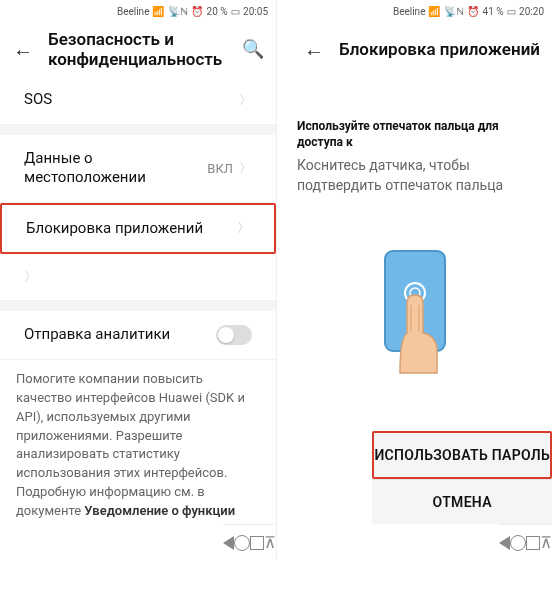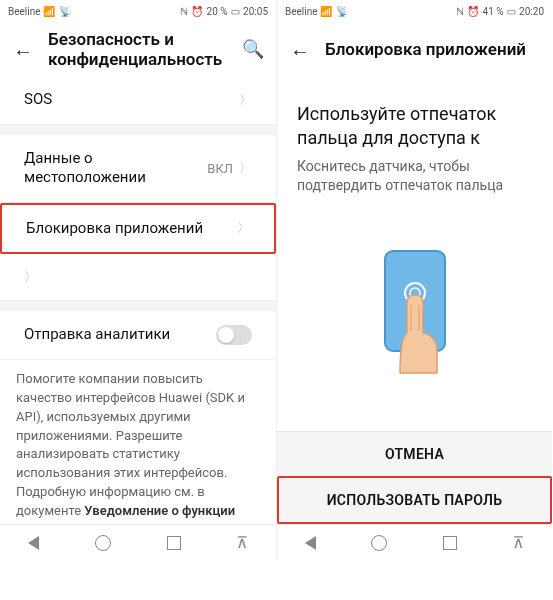--- a/index.html
+++ b/index.html
@@ -1,17 +1,17 @@
 <!DOCTYPE html>
 <html><head>
 <meta charset="utf-8">
 <style>
   * { margin: 0; padding: 0; box-sizing: border-box; }
   body { font-family: -apple-system, BlinkMacSystemFont, "Segoe UI", Roboto, sans-serif; background: #fff; width: 553px; height: 600px; display: flex; }
-  .screen { width: 276px; height: 560px; position: relative; display: flex; flex-direction: column; background: #fff; overflow: hidden; }
+  .screen { width: 276px; height: 560px; position: relative; display: flex; flex-direction: column; background: #fff; overflow: hidden; align-items: flex-end; }
   .screen + .screen { border-left: 1px solid #eee; }
 
   
   .status-bar { height: 22px; display: flex; align-items: center; justify-content: space-between; padding: 0 8px; font-size: 10px; color: #555; }
   .status-left, .status-right { display: flex; align-items: center; gap: 3px; }
   .status-right span, .status-left span { font-size: 10px; }
 
   
   .header { height: 54px; display: flex; align-items: center; padding: 0 12px; gap: 14px; }
   .back-icon { width: 22px; height: 22px; display: flex; align-items: center; justify-content: center; font-size: 20px; color: #222; }
@@ -34,21 +34,21 @@
 
   
   .navbar { height: 36px; display: flex; align-items: center; justify-content: space-around; border-top: 1px solid #eee; color: #888; }
   .nav-tri { width:0; height:0; border-top:7px solid transparent; border-bottom:7px solid transparent; border-right:11px solid #888; }
   .nav-circ { width:16px; height:16px; border:1.5px solid #888; border-radius:50%; }
   .nav-sq { width:14px; height:14px; border:1.5px solid #888; }
   .nav-acc { font-size:16px; color:#888; }
 
   
   .content { flex:1; display:flex; flex-direction:column; padding: 26px 20px 0; }
-  .fp-title { font-size: 18px; font-weight: 400; color:#111; line-height:1.35; }
+  .fp-title { font-size: 12px; font-weight: 700; color:#111; line-height:1.35;margin-top:16px; }
   .fp-sub { font-size: 14px; color:#666; margin-top:6px; line-height:1.4; }
   .fp-illus { flex:1; display:flex; align-items:center; justify-content:center; }
   .fp-illus svg { width: 120px; height: 140px; }
 
   .footer-btns { }
   .fbtn { text-align:center; padding: 14px 0; font-size: 14px; font-weight: 600; color:#111; background:#f5f5f5; border-top:1px solid #e5e5e5; letter-spacing: .3px; }
   .fbtn.highlight { border:2px solid #d83a2c; border-radius:2px; }
 
 </style>
 </head>
@@ -149,22 +149,22 @@
         <rect x="30" y="8" width="60" height="100" rx="8" fill="#6fb8e8" stroke="#4a96c8" stroke-width="2"></rect>
         <circle cx="60" cy="50" r="10" fill="none" stroke="#fff" stroke-width="2"></circle>
         <circle cx="60" cy="50" r="5" fill="none" stroke="#fff" stroke-width="1.5"></circle>
         <path d="M45 130 Q45 95 52 90 L52 60 Q52 52 60 52 Q68 52 68 60 L68 90 Q80 92 82 105 L82 130 Z" fill="#f4c79e" stroke="#d8a070" stroke-width="1.5"></path>
         <path d="M56 88 L56 62 M64 88 L64 62" stroke="#d8a070" stroke-width="1"></path>
       </svg>
     </div>
   </div>
 
   <div class="footer-btns">
+    <div class="fbtn highlight">ИСПОЛЬЗОВАТЬ ПАРОЛЬ</div>
     <div class="fbtn">ОТМЕНА</div>
-    <div class="fbtn highlight">ИСПОЛЬЗОВАТЬ ПАРОЛЬ</div>
   </div>
 
   <div class="navbar">
     <div class="nav-tri"></div>
     <div class="nav-circ"></div>
     <div class="nav-sq"></div>
     <div class="nav-acc">⊼</div>
   </div>
 </div>
 

